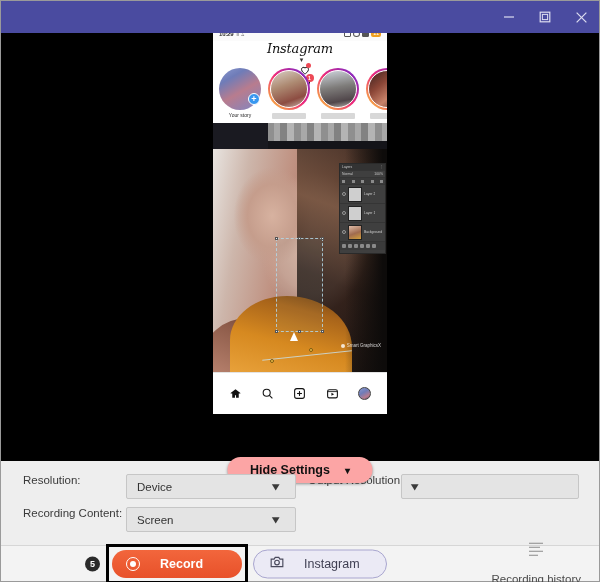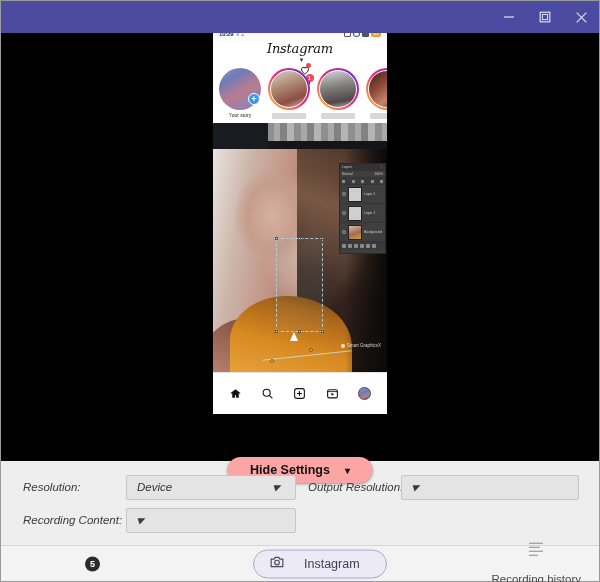--- a/index.html
+++ b/index.html
@@ -291,24 +291,23 @@
   .hide-settings .chev { font-size: 10px; font-weight: bold; }
 
   
   .settings {
     flex: 0 0 undefinedpx;
     background: #eeeeee;
     border-bottom: 1px solid #d6d6d6;
     padding: 13px 0 12px 0;
   }
   .row {
-    display: flex; align-items: center;
+    display: flex; align-items: flex-start;
     height: 26px;
     margin-bottom: 7px;
-    font-style: italic;
   }
   .row:last-child { margin-bottom: 0; }
   .lbl {
     font-size: 11.5px; color: #3a3a3a;
     padding-left: 22px;
     white-space: nowrap;
   }
   .lbl.w1 { width: 125px; }
   .lbl.w2 { width: 105px; padding-left: 12px; }
   .select {
@@ -598,28 +597,37 @@
         <span class="chev">▾</span>
       </div>
       <span class="lbl w2">Output Resolution:</span>
       <div class="select lg">
         <span class="chev">▾</span>
       </div>
     </div>
     <div class="row">
       <span class="lbl w1">Recording Content:</span>
       <div class="select sm">
+        <span class="val">Screen</span>
         <span class="chev">▾</span>
       </div>
     </div>
   </div>
 
   <div class="actions">
     <div class="step-badge">5</div>
 
+    <div class="rec-wrap">
+      <div class="record-btn">
+        <span class="rec-dot">
+            <i></i>
+          </span>
+        <span class="txt">Record</span>
+      </div>
+    </div>
 
     <div class="snapshot-btn">
       <span>
         <svg width="14" height="13" viewBox="0 0 24 22">
           <path d="M2 6h5l2-3h6l2 3h5v13H2z" fill="none" stroke="#4a4a5c" stroke-width="2"></path>
           <circle cx="12" cy="12" r="4" fill="none" stroke="#4a4a5c" stroke-width="2"></circle>
         </svg>
       </span>
       <span class="txt">Instagram</span>
     </div>

